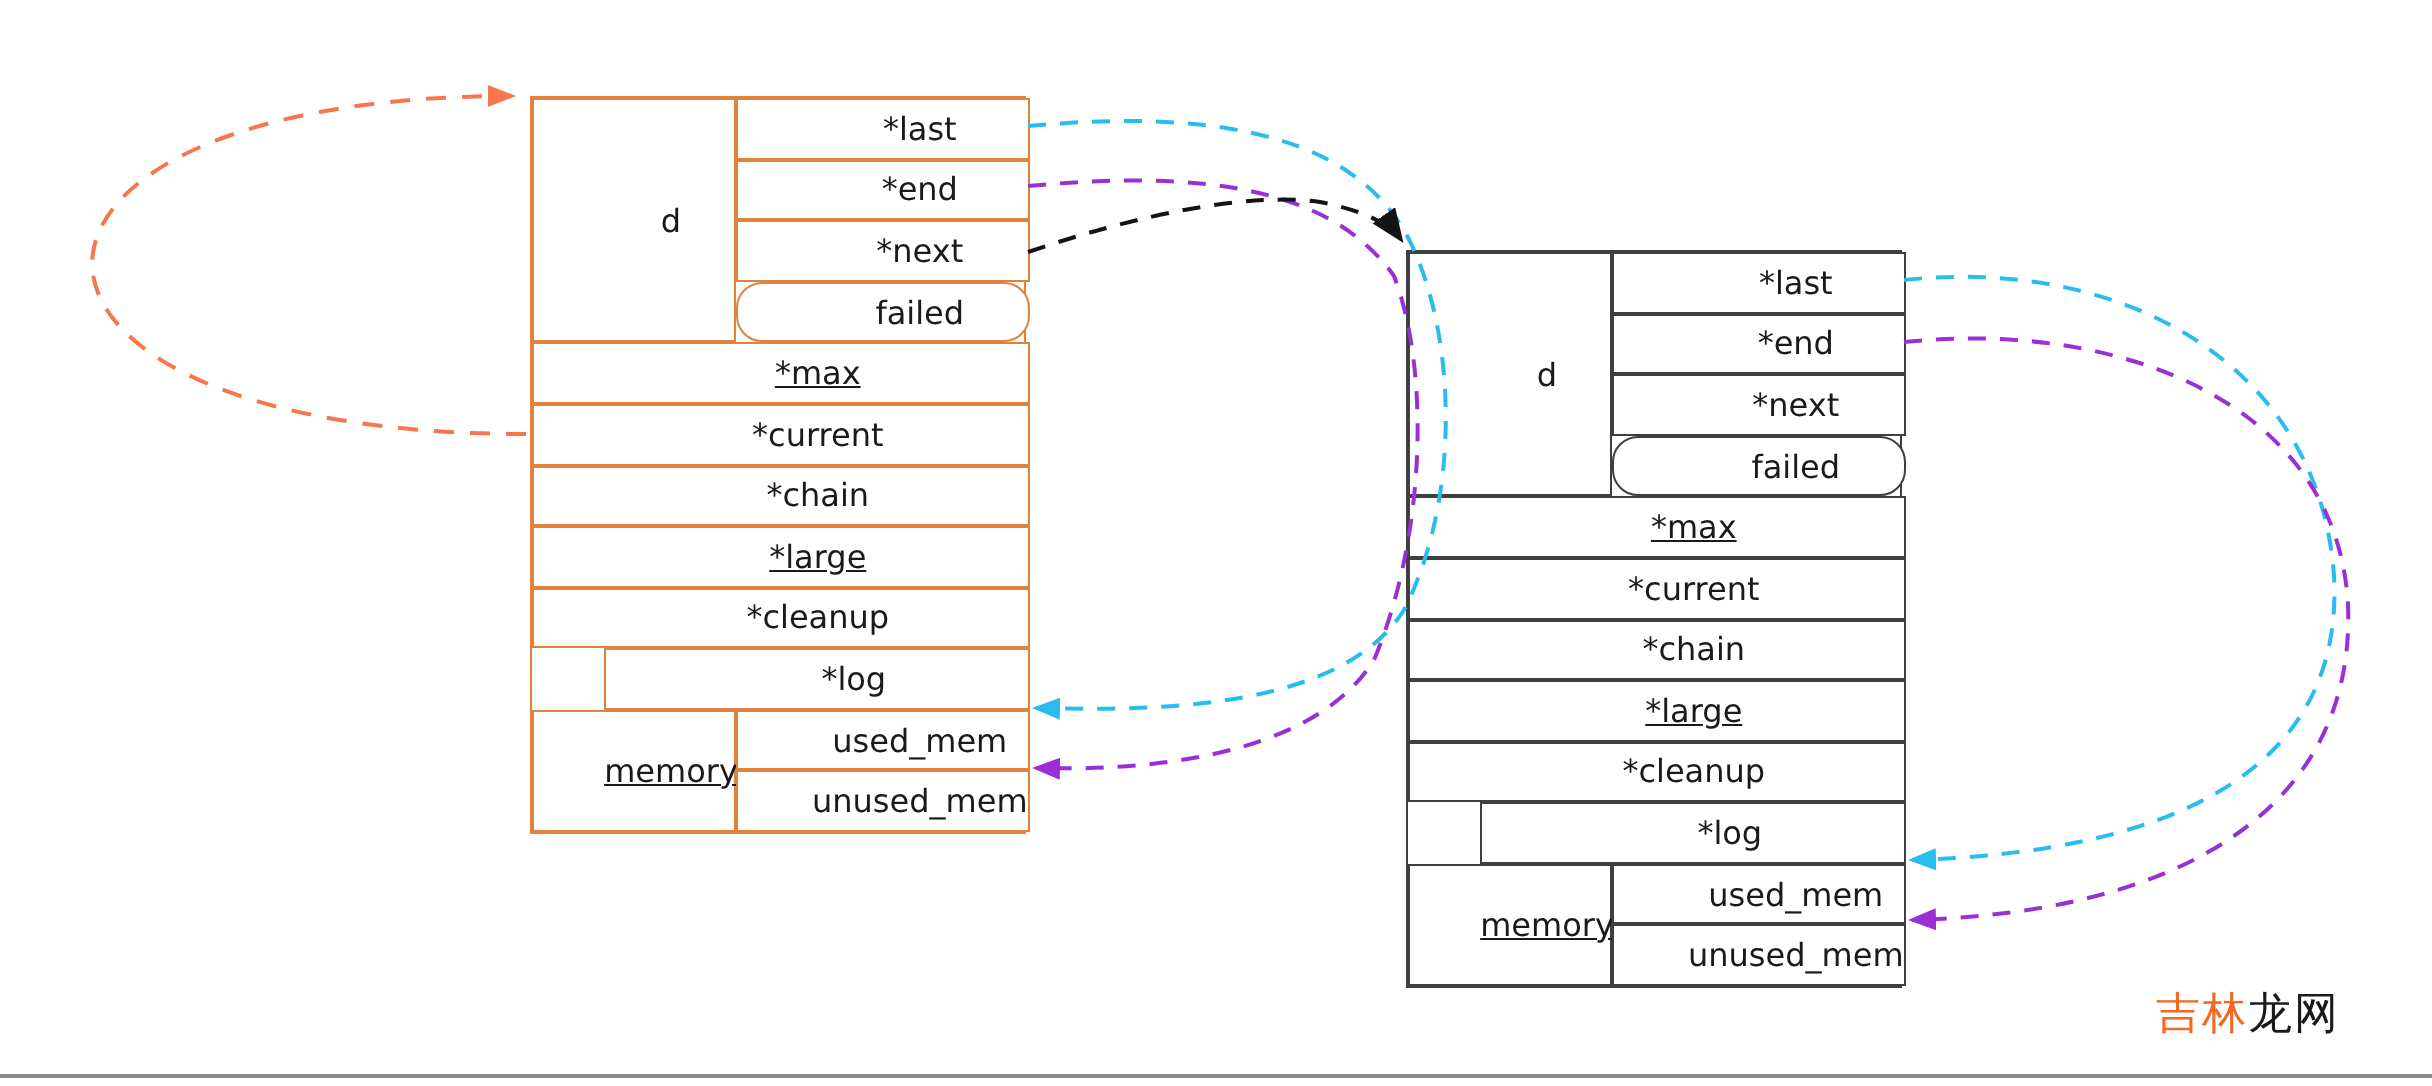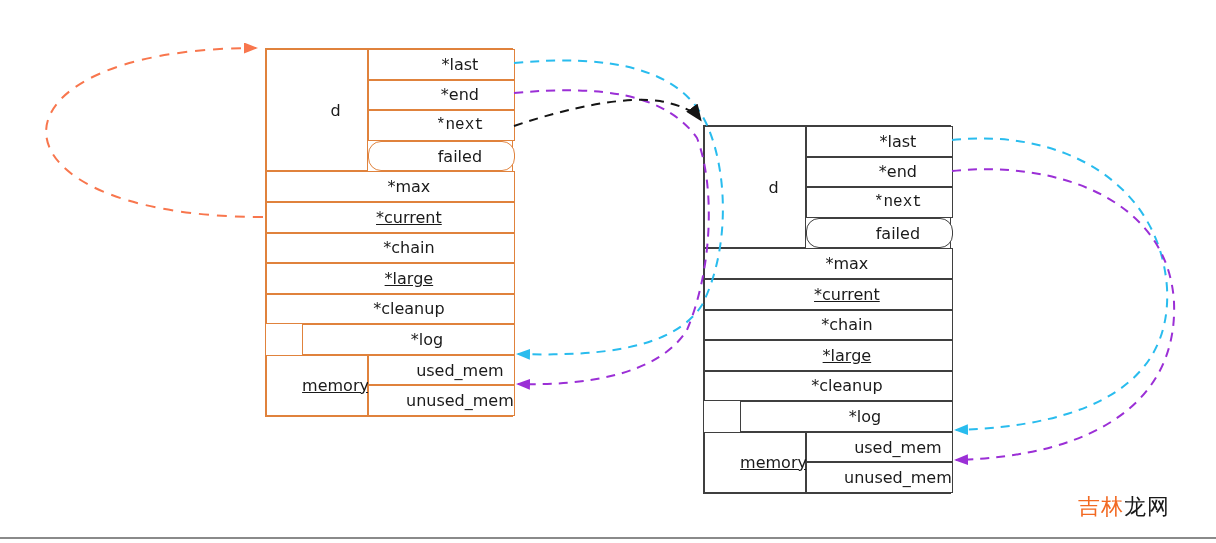--- a/index.html
+++ b/index.html
@@ -40,24 +40,24 @@
     font-size:16px;
     white-space:nowrap;
     background:#ffffff;
     padding-left:37px;
   }
   .pool-left{left:265px;top:48px;--tb:var(--left-table-border);}
   .pool-right{left:703px;top:125px;--tb:var(--right-table-border);}
   .c-d{grid-column:1;grid-row:1/5;}
   .c-last{grid-column:2;grid-row:1;}
   .c-end{grid-column:2;grid-row:2;}
-  .c-next{grid-column:2;grid-row:3;font-family:Liberation Mono, monospace;}
+  .c-next{grid-column:2;grid-row:3;}
   .c-failed{grid-column:2;grid-row:4;border-radius:13px;}
-  .c-max{grid-column:1/3;grid-row:5;}
-  .c-current{grid-column:1/3;grid-row:6;text-decoration:underline;}
+  .c-max{grid-column:1/3;grid-row:5;text-decoration:underline;}
+  .c-current{grid-column:1/3;grid-row:6;}
   .c-chain{grid-column:1/3;grid-row:7;}
   .c-large{grid-column:1/3;grid-row:8;text-decoration:underline;}
   .c-cleanup{grid-column:1/3;grid-row:9;}
   .c-log{grid-column:1/3;grid-row:10;margin-left:36px;}
   .c-memory{grid-column:1;grid-row:11/13;text-decoration:underline;}
   .c-used{grid-column:2;grid-row:11;}
   .c-unused{grid-column:2;grid-row:12;}
 
   svg.arrow-layer{
     position:absolute;left:0;top:0;

